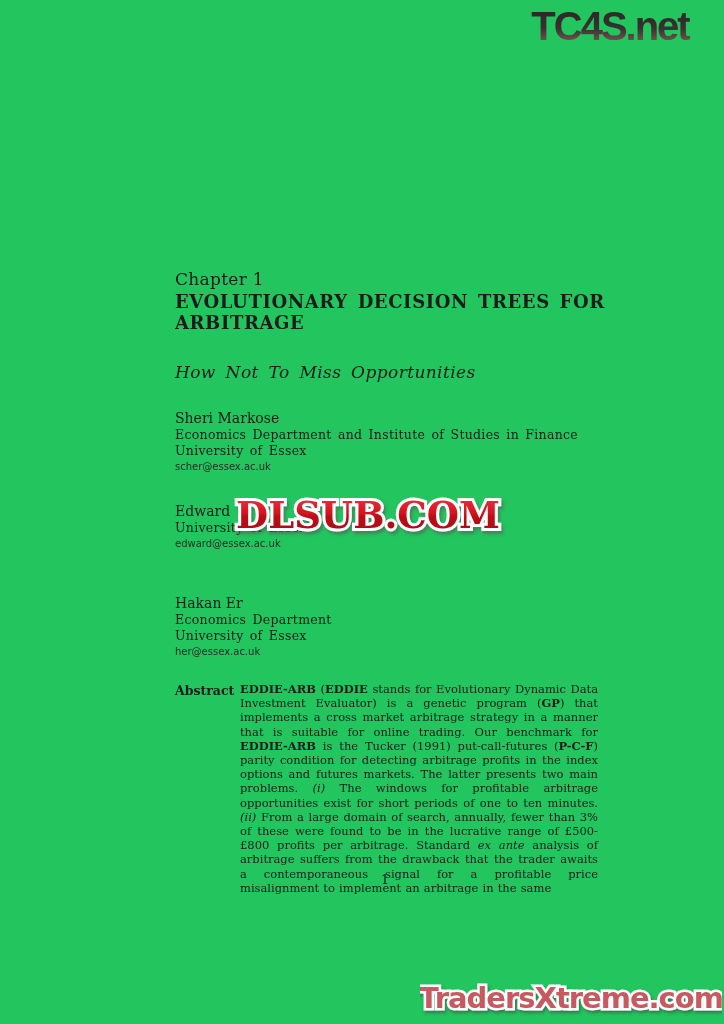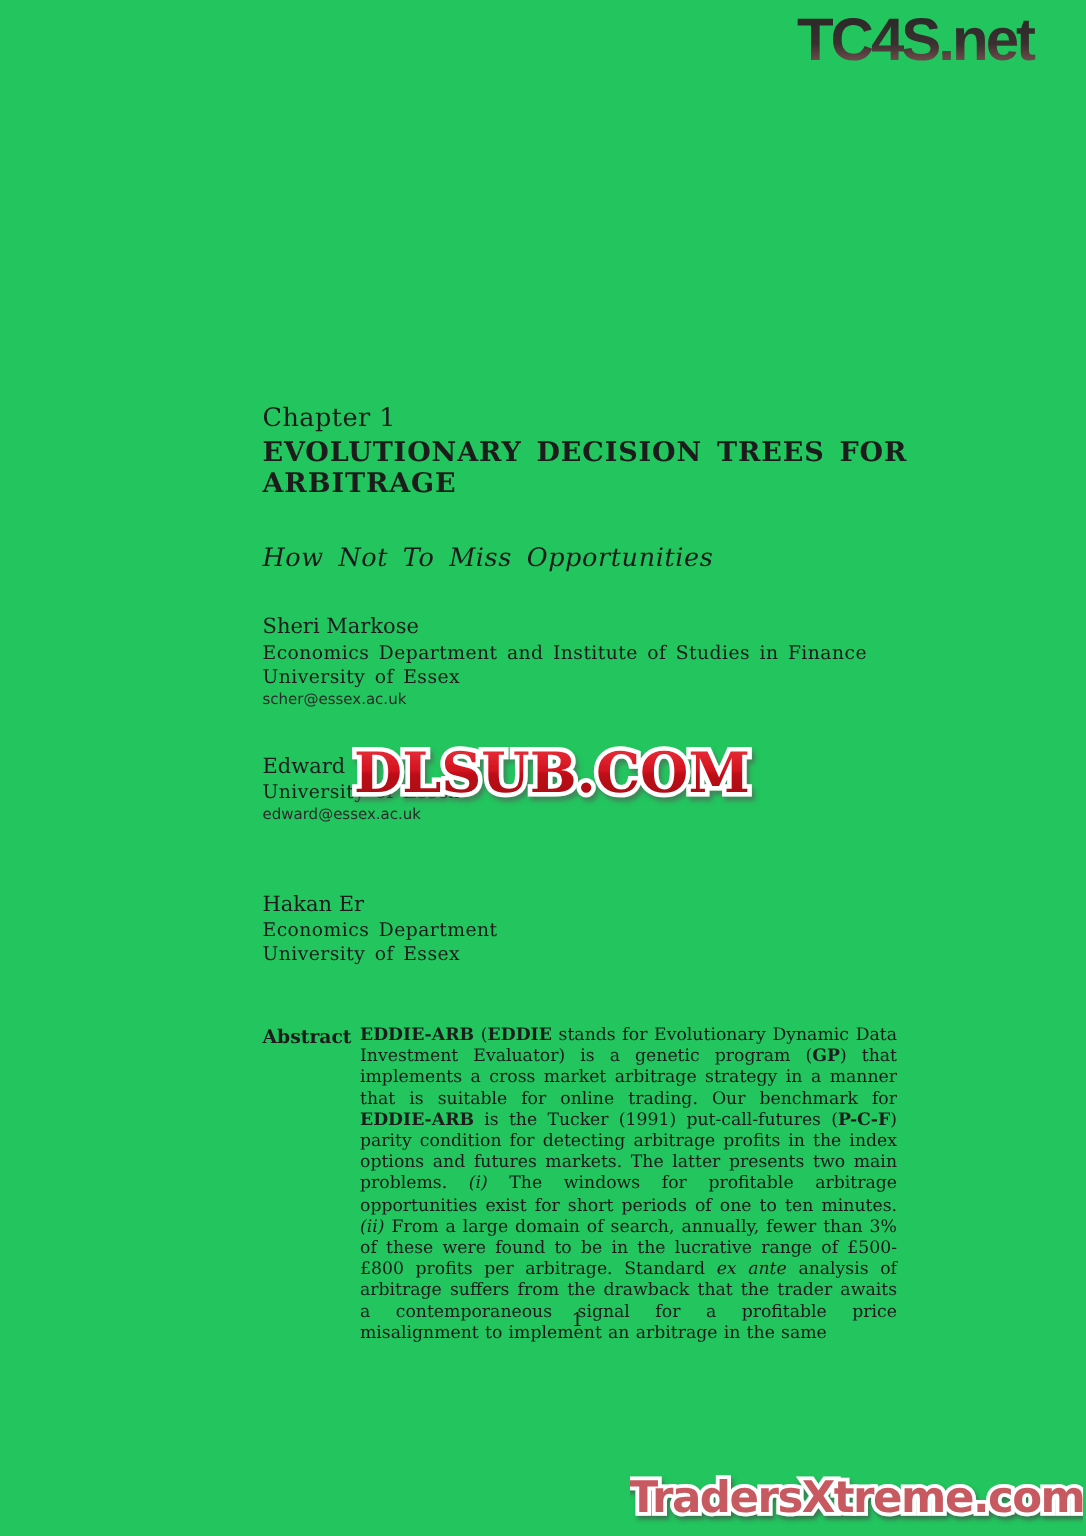--- a/index.html
+++ b/index.html
@@ -110,20 +110,21 @@
         <feDropShadow dx="2" dy="3" stdDeviation="1.5" flood-color="#555555" flood-opacity="0.55"></feDropShadow>
       </filter>
     </defs>
     <text x="146" y="41" text-anchor="middle" font-family="DejaVu Serif, serif" font-weight="bold" font-size="37" letter-spacing="0" stroke="#ffffff" stroke-width="6" paint-order="stroke" fill="url(#gradMid)" filter="url(#shadowMid)">DLSUB.COM</text>
   </svg>
 
   <div class="author-block author-3">
     <div class="author-name">Hakan Er</div>
     <div class="author-affil">Economics Department</div>
     <div class="author-affil">University of Essex</div>
+    <div class="author-email">her@essex.ac.uk</div>
   </div>
 
   <div class="abstract-block">
     <div class="abstract-label">Abstract</div>
     <div class="abstract-text"><span class="b">EDDIE-ARB</span><span> (</span><span class="b">EDDIE</span><span> stands for Evolutionary Dynamic Data Investment Evaluator) is a genetic program (</span><span class="b">GP</span><span>) that implements a cross market arbitrage strategy in a manner that is suitable for online trading. Our benchmark for </span><span class="b">EDDIE-ARB</span><span> is the Tucker (1991) put-call-futures (</span><span class="b">P-C-F</span><span>) parity condition for detecting arbitrage profits in the index options and futures markets. The latter presents two main problems. </span><span class="i">(i)</span><span> The windows for profitable arbitrage opportunities exist for short periods of one to ten minutes. </span><span class="i">(ii)</span><span> From a large domain of search, annually, fewer than 3% of these were found to be in the lucrative range of £500-£800 profits per arbitrage. Standard </span><span class="i">ex ante</span><span> analysis of arbitrage suffers from the drawback that the trader awaits a contemporaneous signal for a profitable price misalignment to implement an arbitrage in the same</span></div>
   </div>
 
   <div class="page-number">1</div>
 
   <svg class="wm-bottom" viewBox="0 0 302 44">

